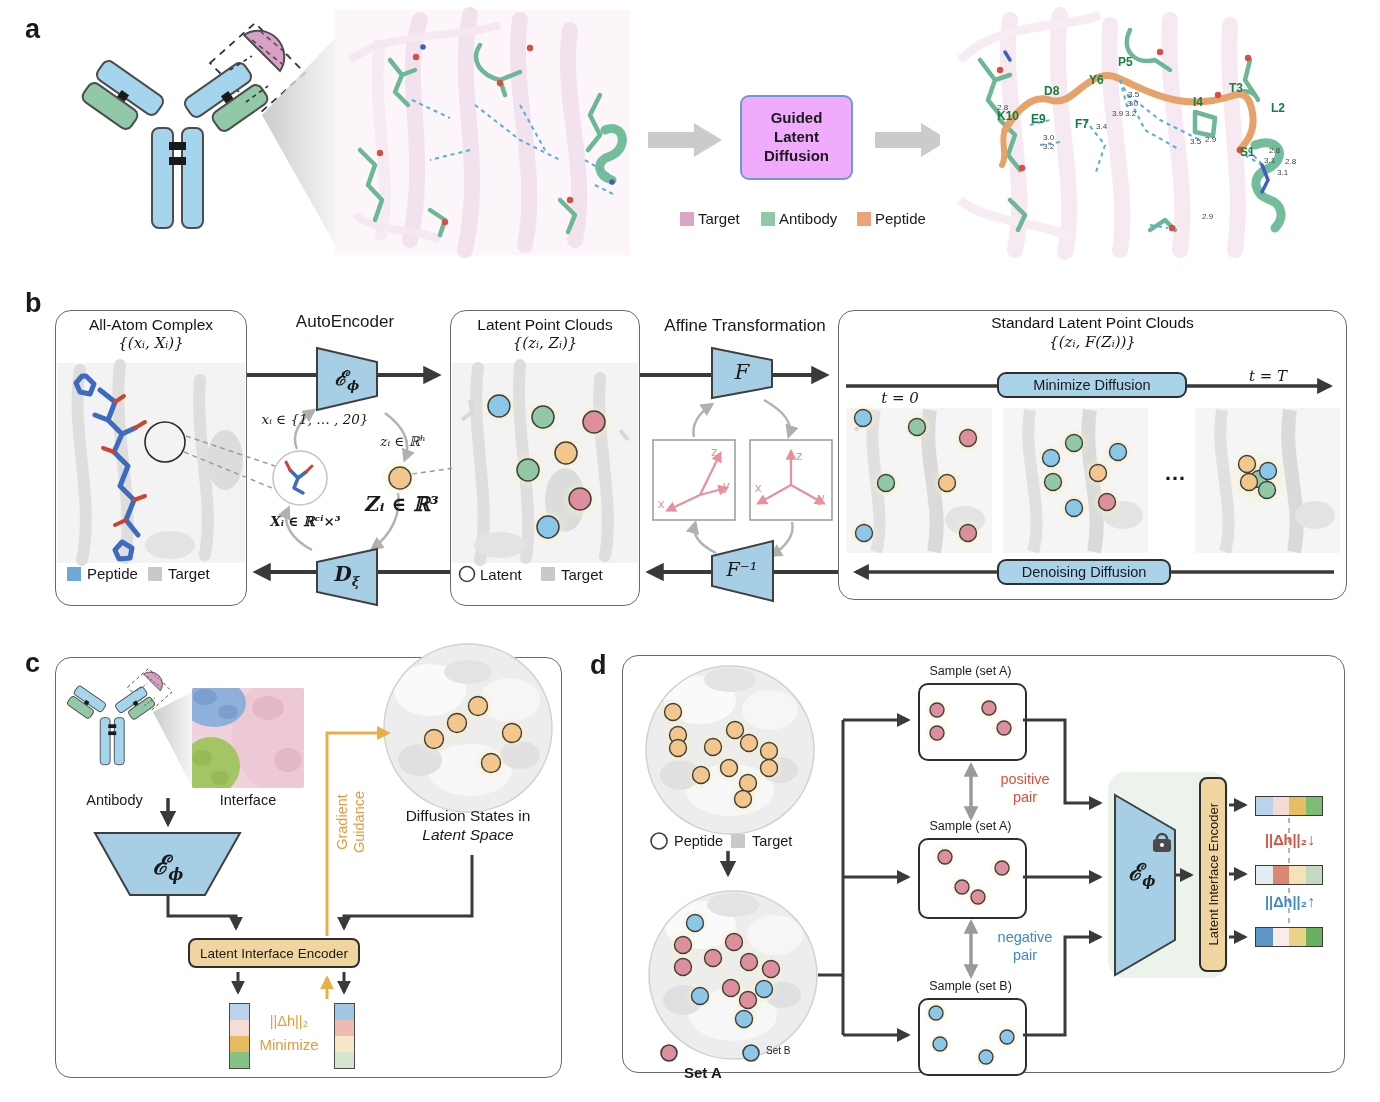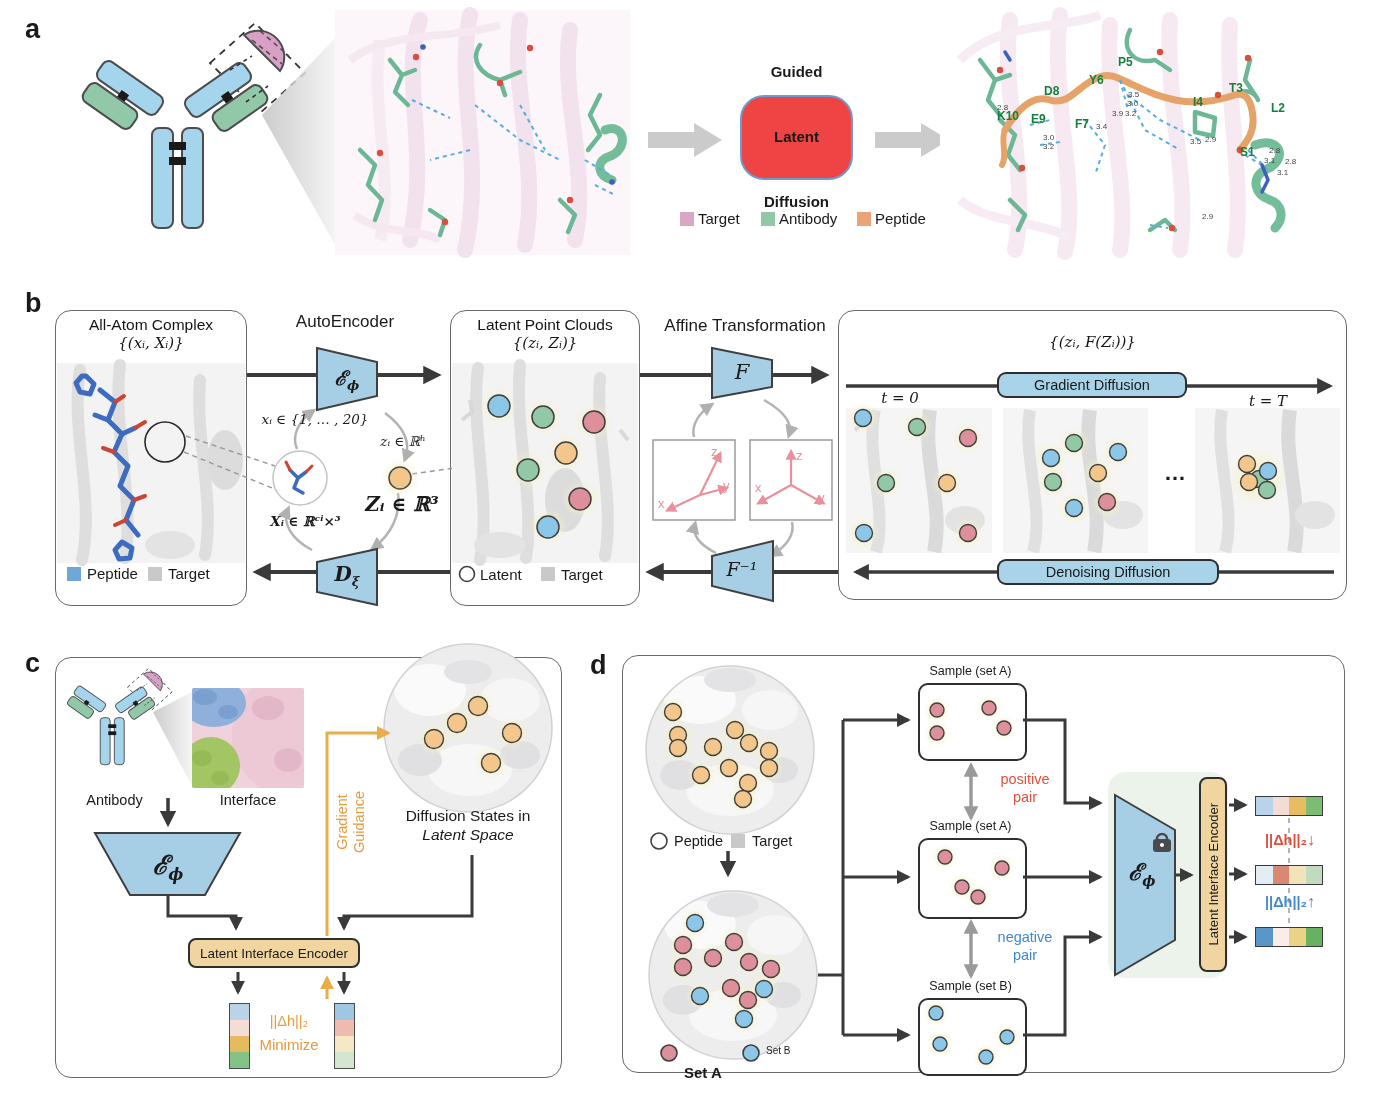--- a/index.html
+++ b/index.html
@@ -6,22 +6,22 @@
   .canvas{position:relative;width:1380px;height:1102px;background:#ffffff;overflow:hidden;
           font-family:"Liberation Sans",sans-serif;color:#1a1a1a;}
   .abs{position:absolute;} .t{z-index:3;}
   svg.layer{position:absolute;left:0;top:0;z-index:1;}
   .panel-label{font-weight:bold;font-size:27px;z-index:3;}
   .pbox{position:absolute;background:#fff;border:1.6px solid #6a6a6a;border-radius:16px;z-index:0;box-sizing:border-box;}
   .btitle{font-size:15.5px;text-align:center;color:#141414;}
   .math{font-family:"DejaVu Serif",serif;font-style:italic;}
   .pill{position:absolute;background:#a9d3e8;border:2px solid #2e2e2e;border-radius:9px;
         display:flex;align-items:center;justify-content:center;font-size:14.5px;z-index:2;box-sizing:border-box;}
-  .gldbox{position:absolute;background:#ef4444;border:2.5px solid #6d9bd0;border-radius:24px;z-index:2;
-        display:flex;flex-direction:column;align-items:center;justify-content:center;font-weight:bold;font-size:15px;line-height:1.25;box-sizing:border-box;gap:46px;}
+  .gldbox{position:absolute;background:#f0abfc;border:2.5px solid #6d9bd0;border-radius:9px;z-index:2;
+        display:flex;flex-direction:column;align-items:center;justify-content:center;font-weight:bold;font-size:15px;line-height:1.25;box-sizing:border-box;}
   .tan{position:absolute;background:#f0d5a0;border:2px solid #2e2e2e;border-radius:8px;z-index:2;
        display:flex;align-items:center;justify-content:center;font-size:13.5px;box-sizing:border-box;}
   .bar{position:absolute;display:flex;flex-direction:column;border:1.5px solid #4a4a4a;z-index:2;box-sizing:content-box;}
   .bar div{flex:1;}
   .hbar{position:absolute;display:flex;border:1.6px solid #3a3a3a;z-index:2;}
   .hbar div{flex:1;}
   .legend-sq{position:absolute;width:14px;height:14px;z-index:3;}
   .res{position:absolute;font-weight:bold;font-size:12px;color:#15803d;z-index:3;}
   .dist{position:absolute;font-size:8px;color:#444;z-index:3;}
   .orange-t{color:#e89a3c;}
@@ -616,22 +616,22 @@
       </g>
       <line x1="1289" y1="818" x2="1289" y2="923" stroke="#9a9a9a" stroke-width="1.5" stroke-dasharray="5,5"></line>
     </g>
   </svg>
 
   <div class="gldbox" style="left:740px;top:95px;width:113px;height:85px;">
     <span>Guided</span>
     <span>Latent</span>
     <span>Diffusion</span>
   </div>
-  <div class="pill" style="left:997px;top:372px;width:190px;height:26px;">Gradient Diffusion</div>
-  <div class="pill" style="left:997px;top:559px;width:222px;height:26px;">Denoising Diffusion</div>
+  <div class="pill" style="left:997px;top:372px;width:190px;height:26px;">Minimize Diffusion</div>
+  <div class="pill" style="left:997px;top:559px;width:174px;height:26px;">Denoising Diffusion</div>
   <div class="tan" style="left:188px;top:938px;width:172px;height:30px;">Latent Interface Encoder</div>
   <div class="tan" style="left:1199px;top:777px;width:28px;height:195px;">
     <span class="vert" style="font-size:13px;">Latent Interface Encoder</span>
   </div>
   <div class="bar" style="left:229px;top:1003px;width:19px;height:64px;">
     <div style="background:#b9d4e9;"></div>
       <div style="background:#f6dcd7;"></div>
       <div style="background:#e6ba5f;"></div>
       <div style="background:#85c286;"></div>
   </div>
@@ -727,23 +727,24 @@
   <div class="abs t" style="left:650px;top:316px;width:190px;text-align:center;font-size:17px;">Affine Transformation</div>
   <div class="abs t math" style="left:712px;top:360px;width:60px;text-align:center;font-size:21px;">F</div>
   <div class="abs t math" style="left:710px;top:558px;width:64px;text-align:center;font-size:19px;">F⁻¹</div>
   <div class="abs t" style="left:711px;top:444px;font-size:13px;color:#e8909b;">z</div>
   <div class="abs t" style="left:723px;top:478px;font-size:13px;color:#e8909b;">y</div>
   <div class="abs t" style="left:658px;top:496px;font-size:13px;color:#e8909b;">x</div>
   <div class="abs t" style="left:796px;top:448px;font-size:13px;color:#e8909b;">z</div>
   <div class="abs t" style="left:755px;top:480px;font-size:13px;color:#e8909b;">x</div>
   <div class="abs t" style="left:818px;top:490px;font-size:13px;color:#e8909b;">y</div>
 
+  <div class="abs t btitle" style="left:840px;top:314px;width:505px;">Standard Latent Point Clouds</div>
   <div class="abs t btitle math" style="left:840px;top:333px;width:505px;font-size:15px;">{(zᵢ, F(Zᵢ))}</div>
   <div class="abs t math" style="left:870px;top:389px;width:60px;text-align:center;font-size:15px;">t = 0</div>
-  <div class="abs t math" style="left:1238px;top:392px;width:60px;text-align:center;font-size:15px;">t = T</div>
+  <div class="abs t math" style="left:1238px;top:367px;width:60px;text-align:center;font-size:15px;">t = T</div>
   <div class="abs t" style="left:1158px;top:460px;width:34px;text-align:center;font-size:22px;font-weight:bold;">…</div>
 
   <div class="abs t" style="left:62px;top:792px;width:105px;text-align:center;font-size:14.5px;">Antibody</div>
   <div class="abs t" style="left:192px;top:792px;width:112px;text-align:center;font-size:14.5px;">Interface</div>
   <div class="abs t math" style="left:130px;top:846px;width:76px;text-align:center;font-size:26px;font-weight:bold;"><span>ℰ</span><sub style="font-size:16px;">ϕ</sub></div>
   <div class="abs t orange-t" style="left:287px;top:804px;width:130px;height:36px;transform:rotate(-90deg);text-align:center;font-size:14.5px;line-height:1.2;">
     <span>Gradient</span><br>
     <span>Guidance</span>
   </div>
   <div class="abs t" style="left:380px;top:807px;width:176px;text-align:center;font-size:15.5px;">Diffusion States in</div>

